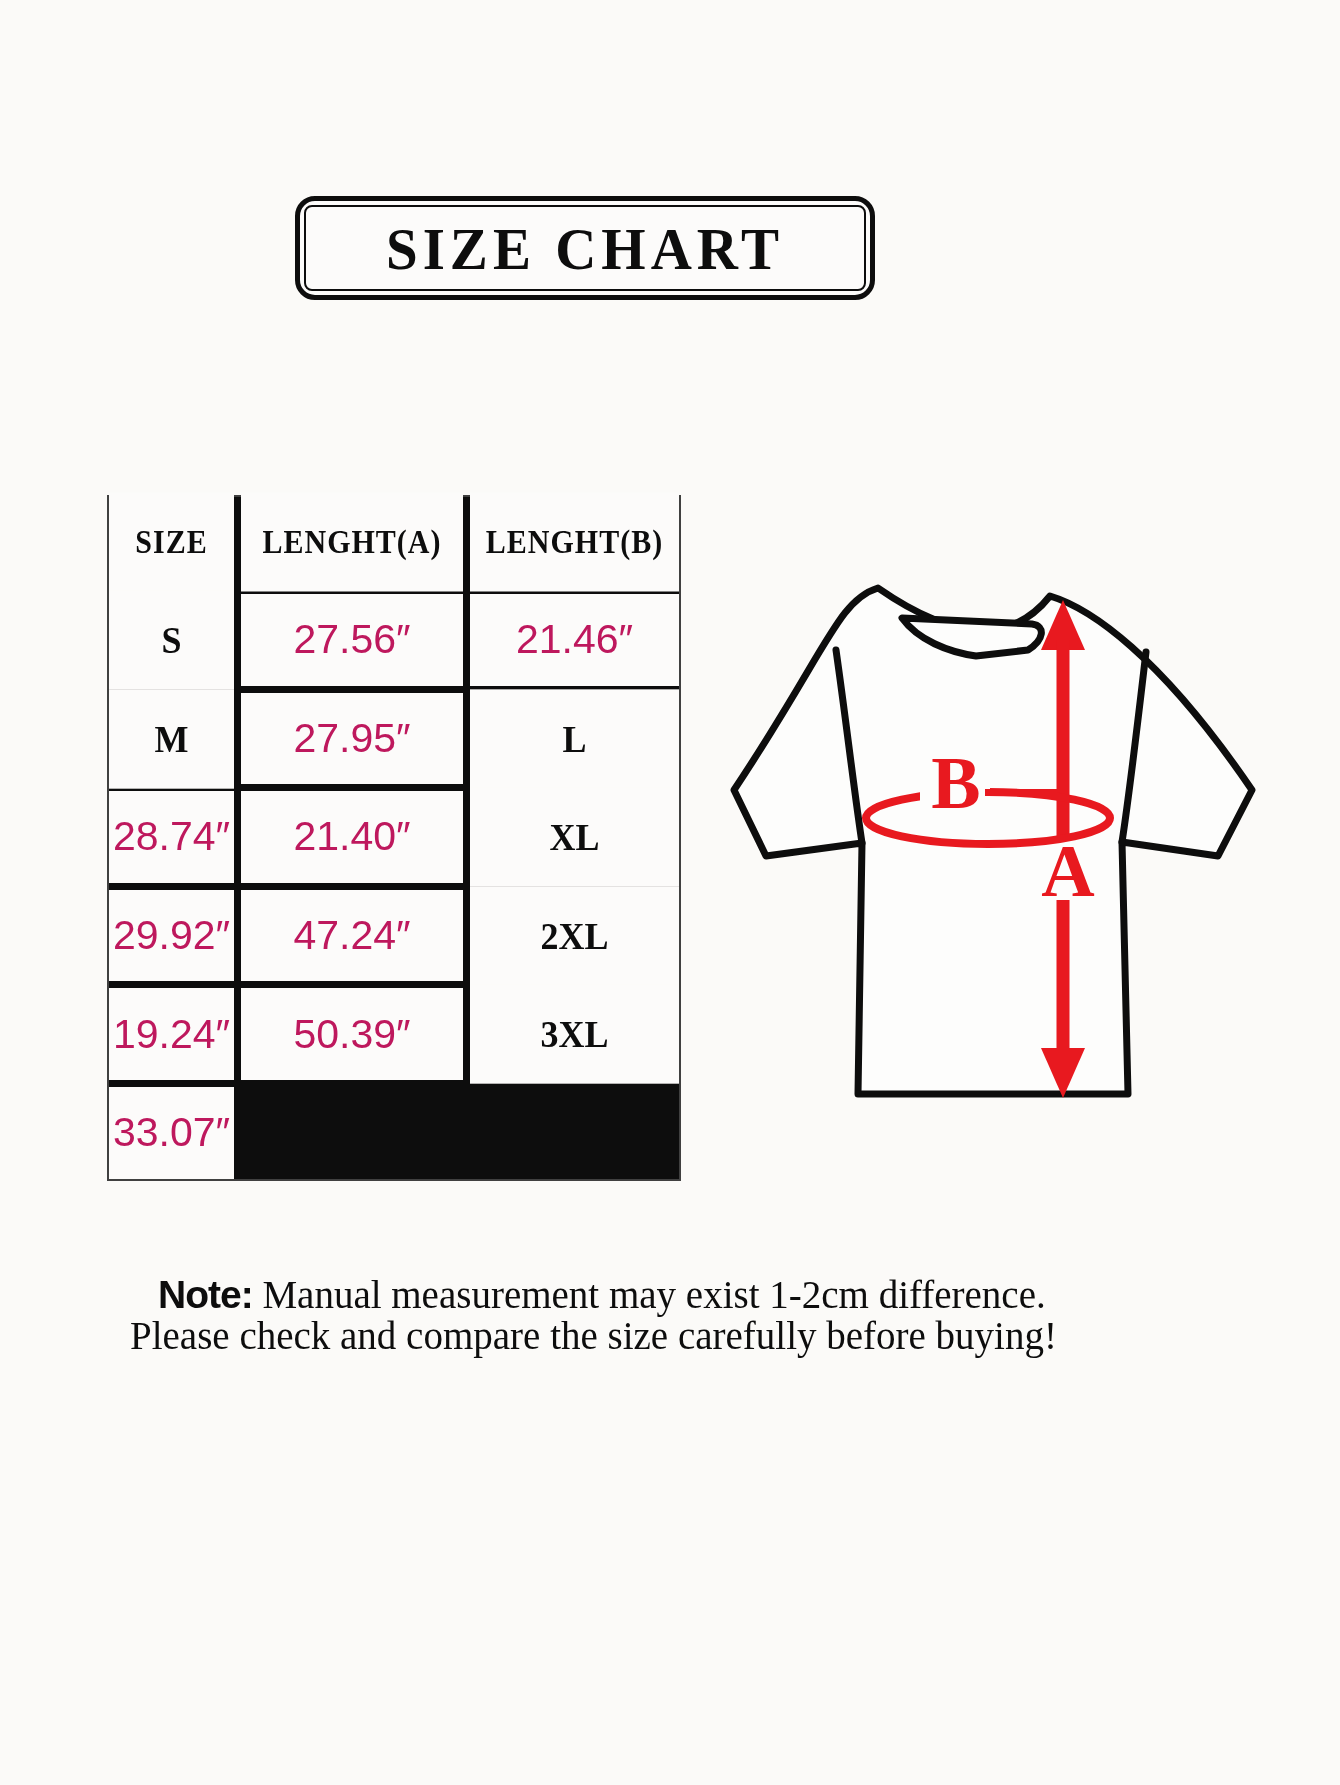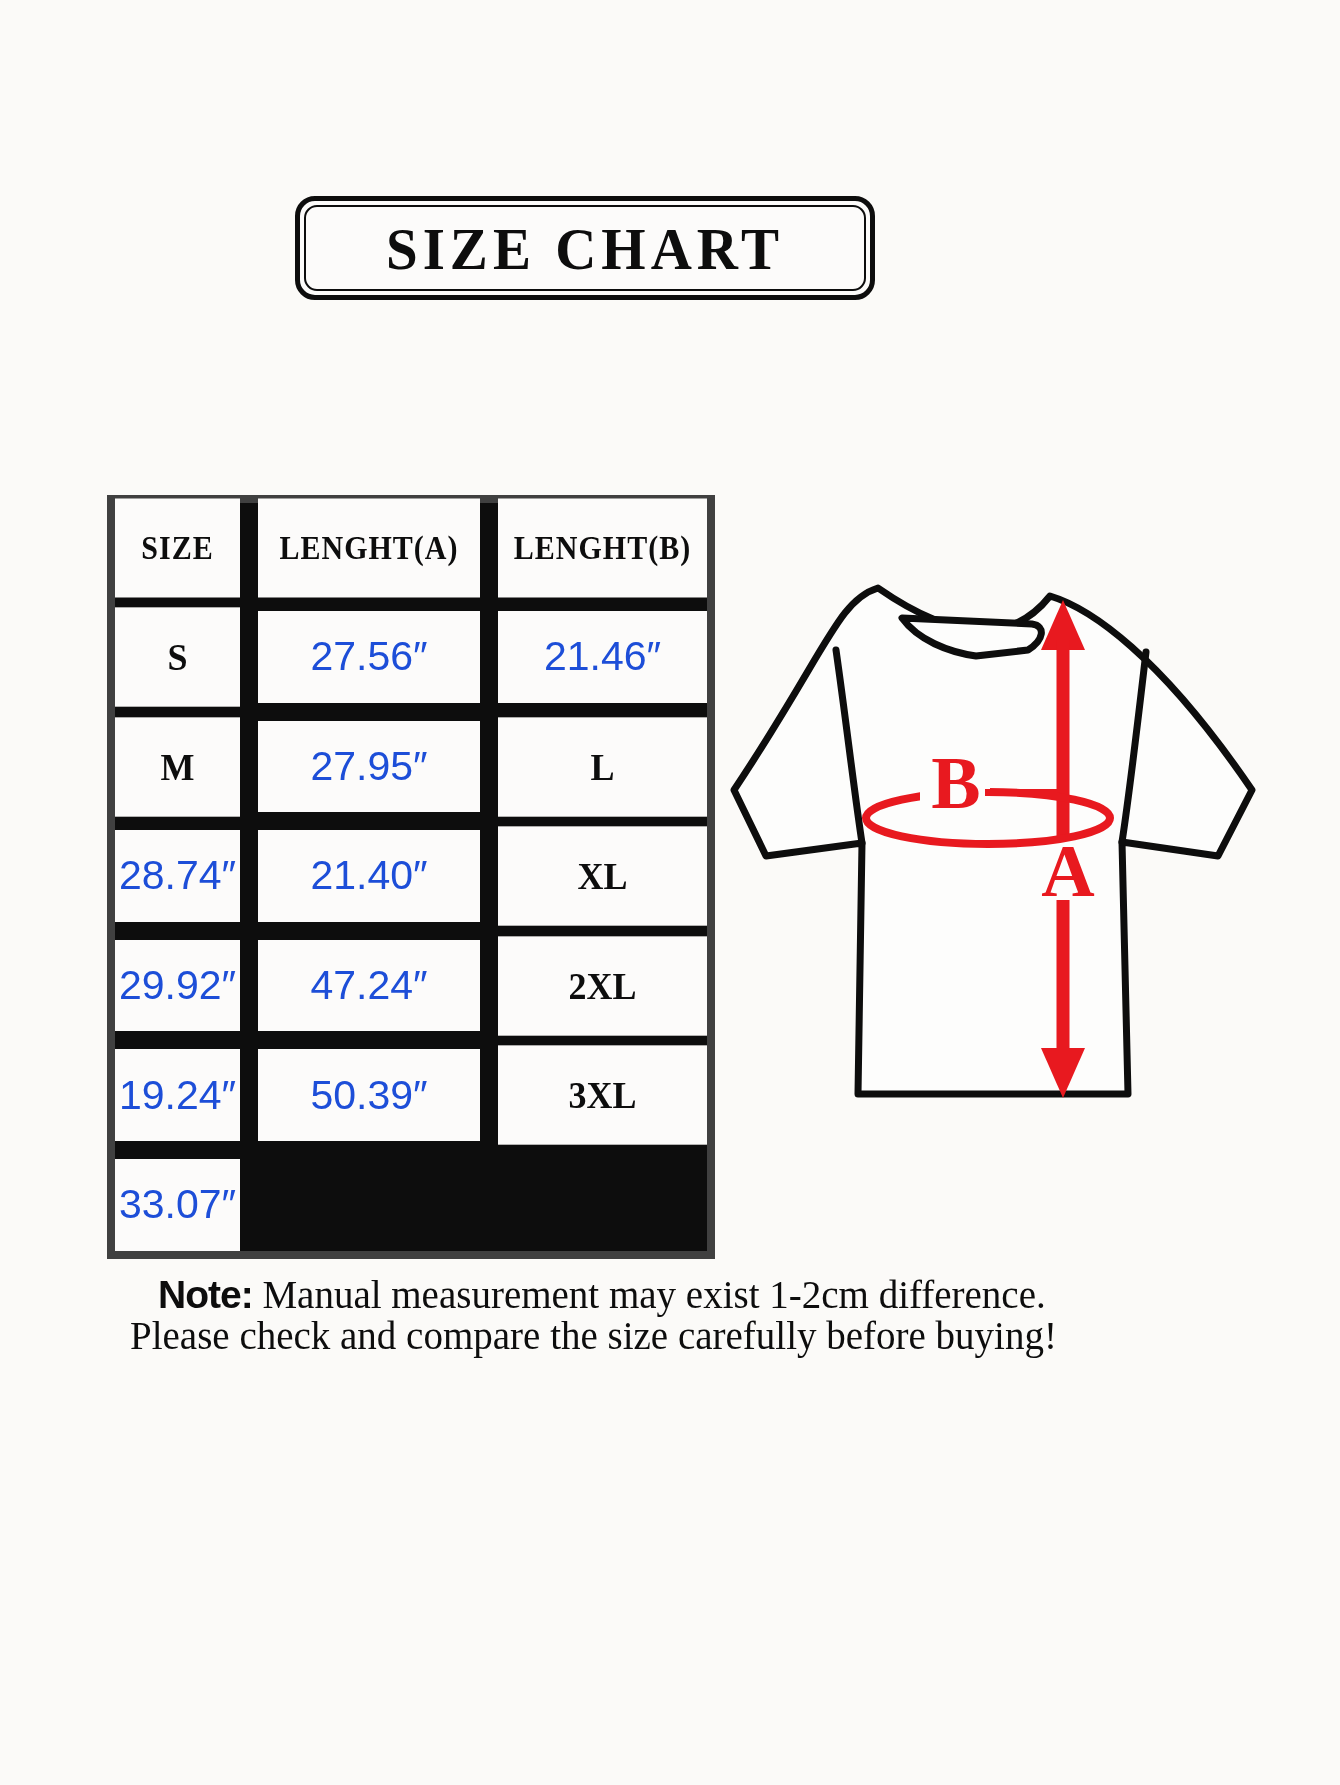--- a/index.html
+++ b/index.html
@@ -14,55 +14,55 @@
 
   
   .title-box{
     position:absolute;left:295px;top:196px;width:580px;height:104px;
     border:5px solid #0d0d0d;border-radius:20px;
     padding:4px;box-sizing:border-box;
     background:#fcfbfa;
   }
   .title-box-inner{
     width:100%;height:100%;
-    border:2px solid #0d0d0d;border-radius:13px;
+    border:2px solid #0d0d0d;border-radius:8px;
     display:flex;align-items:center;justify-content:center;
     box-sizing:border-box;
   }
   .title-text{
     font-size:57px;font-weight:700;letter-spacing:5px;
     transform:scaleY(1.05);
     white-space:nowrap;
   }
 
   
   .size-table{
     position:absolute;left:107px;top:495px;
     display:grid;
     grid-template-columns:125px 222px 209px;
     grid-template-rows:90px repeat(6,91.6px);
-    gap:18px;
+    gap:7px;
     background:#0d0d0d;
-    border:8px solid #404040;
+    border:2px solid #404040;
   }
   .cell{
     background:#fcfbfa;
     display:flex;align-items:center;justify-content:center;
   }
   .cell.hdr{
     font-weight:700;font-size:30px;letter-spacing:1px;
     transform:scaleY(1.1);
   }
   .cell.size{
     font-weight:700;font-size:36px;
     transform:scaleY(1.08);
   }
   .cell.val{
     font-family:"Liberation Sans","DejaVu Sans",sans-serif;
-    font-size:41px;color:#1d4ed8;
+    font-size:41px;color:#be185d;
   }
 
   
   .shirt-svg{position:absolute;left:0;top:0;width:1340px;height:1785px;}
   .red-letter{
     font-family:"Liberation Serif","DejaVu Serif",serif;
     font-weight:700;font-size:74px;
   }
 
   

